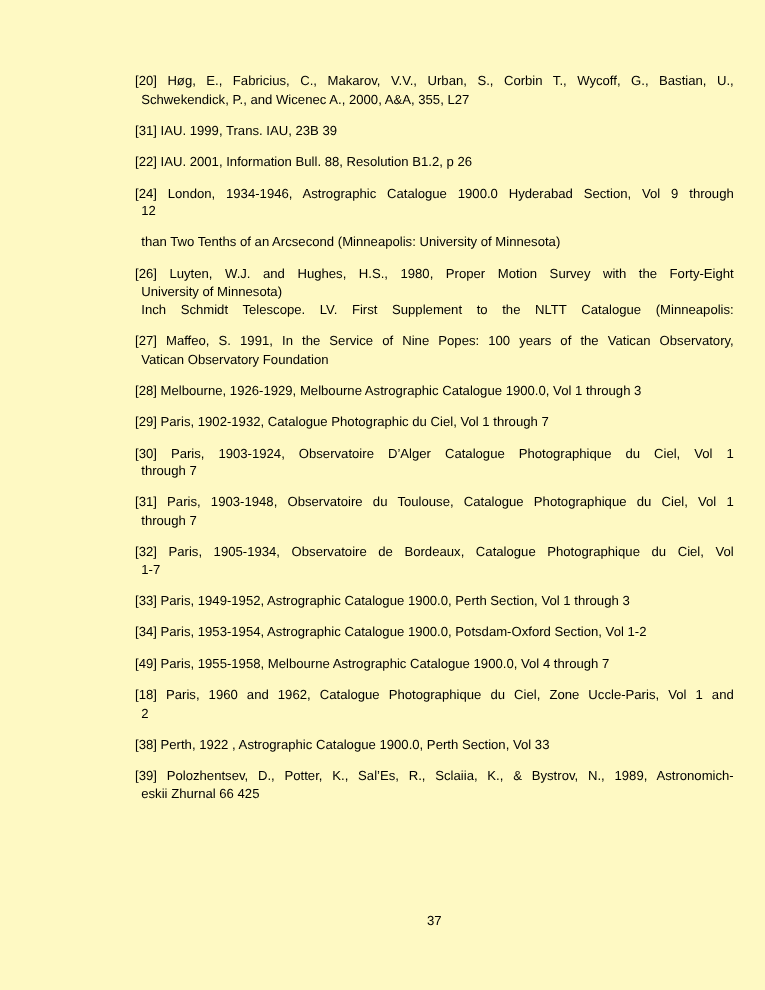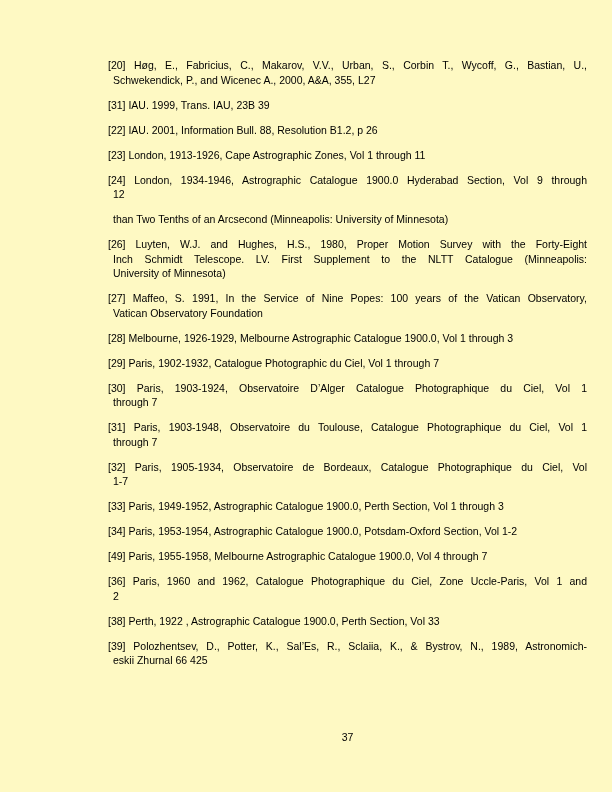--- a/index.html
+++ b/index.html
@@ -54,33 +54,30 @@
         <div class="line first just"><span>[20]</span> <span>Høg, E., Fabricius, C., Makarov, V.V., Urban, S., Corbin T., Wycoff, G., Bastian, U.,</span></div>
         <div class="line">Schwekendick, P., and Wicenec A., 2000, A&amp;A, 355, L27</div>
       </div>
       <div class="ref">
         <div class="line first"><span>[31]</span> <span>IAU. 1999, Trans. IAU, 23B 39</span></div>
       </div>
       <div class="ref">
         <div class="line first"><span>[22]</span> <span>IAU. 2001, Information Bull. 88, Resolution B1.2, p 26</span></div>
       </div>
       <div class="ref">
-        <div class="line first"><span>[23]</span> <span>London, 1913-1926, Cape Astrographic Zones, Vol 1 through 11</span></div>
-      </div>
-      <div class="ref">
         <div class="line first just"><span>[24]</span> <span>London, 1934-1946, Astrographic Catalogue 1900.0 Hyderabad Section, Vol 9 through</span></div>
         <div class="line">12</div>
       </div>
       <div class="ref">
         <div class="line">than Two Tenths of an Arcsecond (Minneapolis: University of Minnesota)</div>
       </div>
       <div class="ref">
         <div class="line first just"><span>[26]</span> <span>Luyten, W.J. and Hughes, H.S., 1980, Proper Motion Survey with the Forty-Eight</span></div>
+        <div class="line">University of Minnesota)</div>
         <div class="line just">Inch Schmidt Telescope. LV. First Supplement to the NLTT Catalogue (Minneapolis:</div>
-        <div class="line">University of Minnesota)</div>
       </div>
       <div class="ref">
         <div class="line first just"><span>[27]</span> <span>Maffeo, S. 1991, In the Service of Nine Popes: 100 years of the Vatican Observatory,</span></div>
         <div class="line">Vatican Observatory Foundation</div>
       </div>
       <div class="ref">
         <div class="line first"><span>[28]</span> <span>Melbourne, 1926-1929, Melbourne Astrographic Catalogue 1900.0, Vol 1 through 3</span></div>
       </div>
       <div class="ref">
         <div class="line first"><span>[29]</span> <span>Paris, 1902-1932, Catalogue Photographic du Ciel, Vol 1 through 7</span></div>
@@ -100,21 +97,21 @@
       <div class="ref">
         <div class="line first"><span>[33]</span> <span>Paris, 1949-1952, Astrographic Catalogue 1900.0, Perth Section, Vol 1 through 3</span></div>
       </div>
       <div class="ref">
         <div class="line first"><span>[34]</span> <span>Paris, 1953-1954, Astrographic Catalogue 1900.0, Potsdam-Oxford Section, Vol 1-2</span></div>
       </div>
       <div class="ref">
         <div class="line first"><span>[49]</span> <span>Paris, 1955-1958, Melbourne Astrographic Catalogue 1900.0, Vol 4 through 7</span></div>
       </div>
       <div class="ref">
-        <div class="line first just"><span>[36]</span> <span>Paris, 1960 and 1962, Catalogue Photographique du Ciel, Zone Uccle-Paris, Vol 1 and</span></div>
+        <div class="line first just"><span>[18]</span> <span>Paris, 1960 and 1962, Catalogue Photographique du Ciel, Zone Uccle-Paris, Vol 1 and</span></div>
         <div class="line">2</div>
       </div>
       <div class="ref">
         <div class="line first"><span>[38]</span> <span>Perth, 1922 , Astrographic Catalogue 1900.0, Perth Section, Vol 33</span></div>
       </div>
       <div class="ref">
         <div class="line first just"><span>[39]</span> <span>Polozhentsev, D., Potter, K., Sal’Es, R., Sclaiia, K., &amp; Bystrov, N., 1989, Astronomich-</span></div>
         <div class="line">eskii Zhurnal 66 425</div>
       </div>
     </div>

